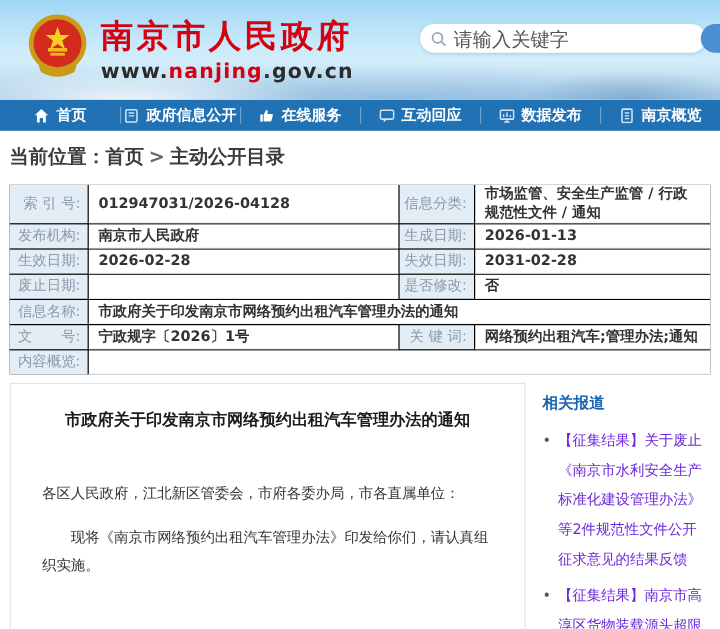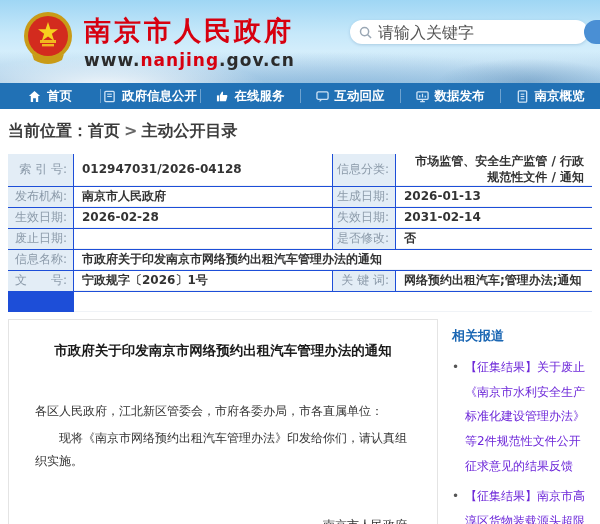--- a/index.html
+++ b/index.html
@@ -41,34 +41,34 @@
   .nav-item svg { margin-right:6px; }
 
   
   .breadcrumb { padding:12px 8px 10px; font-size:16px; font-weight:600; color:#3c3c3c; }
   .breadcrumb span { font-weight:600; }
   .crumb-link { cursor:pointer; }
   .crumb-sep { margin:0 4px; color:#666; }
 
   
   .meta-table { margin:2px 8px 0; display:grid;
-    grid-template-columns:65px 258px 62px 1fr; gap:1px; background:#1d4ed8;text-align:right; }
+    grid-template-columns:65px 258px 62px 1fr; gap:1px; background:#000000; }
   .cell { font-size:12px; display:flex; align-items:center; min-height:20px; line-height:1.3; }
   .cell.label { background:#e3edf6; color:#8b9aa9; justify-content:flex-end; padding:0 6px 0 4px; white-space:pre; }
   .cell.value { background:#fff; color:#333; font-weight:600; padding:0 8px; border-bottom:1px solid #f0f3f7; }
   .cell.span3 { grid-column:2 / 5; }
 
   
   .content { display:flex; margin:7px 8px 0; align-items:flex-start; }
   .doc-box { width:430px; border:1px solid #e4e4e4; background:#fff; min-height:230px;
     padding:18px 26px 20px; }
   .doc-title { font-size:13.5px; font-weight:bold; color:#1b1b1b; text-align:center;
     margin-top:2px; line-height:1.5; }
   .doc-salutation { margin-top:40px; font-size:12px; color:#333; line-height:1.9; }
-  .doc-body { font-size:12px; color:#333; line-height:1.9; text-indent:2em; margin-top:4px; }
+  .doc-body { font-size:12px; color:#333; line-height:1.9; text-indent:2em; margin-top:14px; }
   .doc-sign { margin-top:40px; text-align:right; font-size:12px; color:#333; line-height:2.1; padding-right:4px; }
 
   
   .sidebar { flex:1; margin-left:14px; padding-top:8px; }
   .side-title { color:#1a66b3; font-size:13px; font-weight:bold; margin-bottom:10px; cursor:default; }
   .side-list { list-style:none; margin-bottom:12px; }
   .side-list li { position:relative; padding-left:13px; font-size:12px; color:#6d28d9;
     line-height:2.05; margin-bottom:6px; cursor:pointer; }
   .side-list li::before { content:"•"; position:absolute; left:0; top:0; color:#555; }
 </style>
@@ -165,35 +165,36 @@
   <div class="cell value">市场监管、安全生产监管 / 行政规范性文件 / 通知</div>
 
   <div class="cell label">发布机构:</div>
   <div class="cell value">南京市人民政府</div>
   <div class="cell label">生成日期:</div>
   <div class="cell value">2026-01-13</div>
 
   <div class="cell label">生效日期:</div>
   <div class="cell value">2026-02-28</div>
   <div class="cell label">失效日期:</div>
-  <div class="cell value">2031-02-14</div>
+  <div class="cell value">2031-02-28</div>
 
   <div class="cell label">废止日期:</div>
   <div class="cell value"></div>
   <div class="cell label">是否修改:</div>
   <div class="cell value">否</div>
 
   <div class="cell label">信息名称:</div>
   <div class="cell value span3">市政府关于印发南京市网络预约出租汽车管理办法的通知</div>
 
   <div class="cell label">文　　号:</div>
   <div class="cell value">宁政规字〔2026〕1号</div>
   <div class="cell label">关 键 词:</div>
   <div class="cell value">网络预约出租汽车;管理办法;通知</div>
 
+  <div class="cell label">内容概览:</div>
   <div class="cell value span3"></div>
 </div>
 
 <div class="content">
   <div class="doc-box">
     <div class="doc-title">市政府关于印发南京市网络预约出租汽车管理办法的通知</div>
     <div class="doc-salutation">各区人民政府，江北新区管委会，市府各委办局，市各直属单位：</div>
     <div class="doc-body">现将《南京市网络预约出租汽车管理办法》印发给你们，请认真组织实施。</div>
     <div class="doc-sign">
       <div>南京市人民政府</div>

